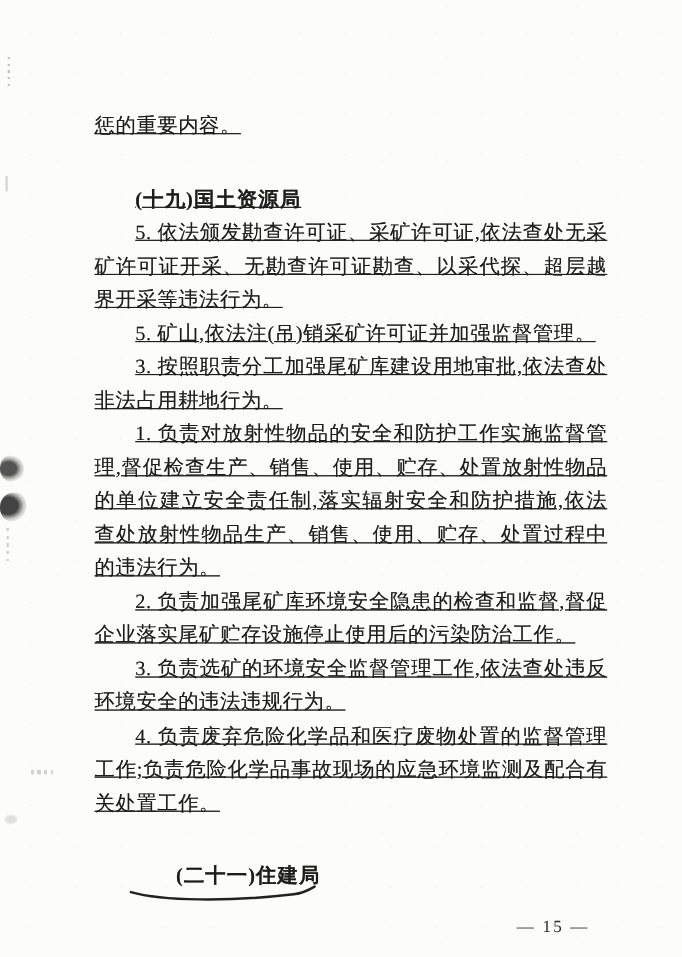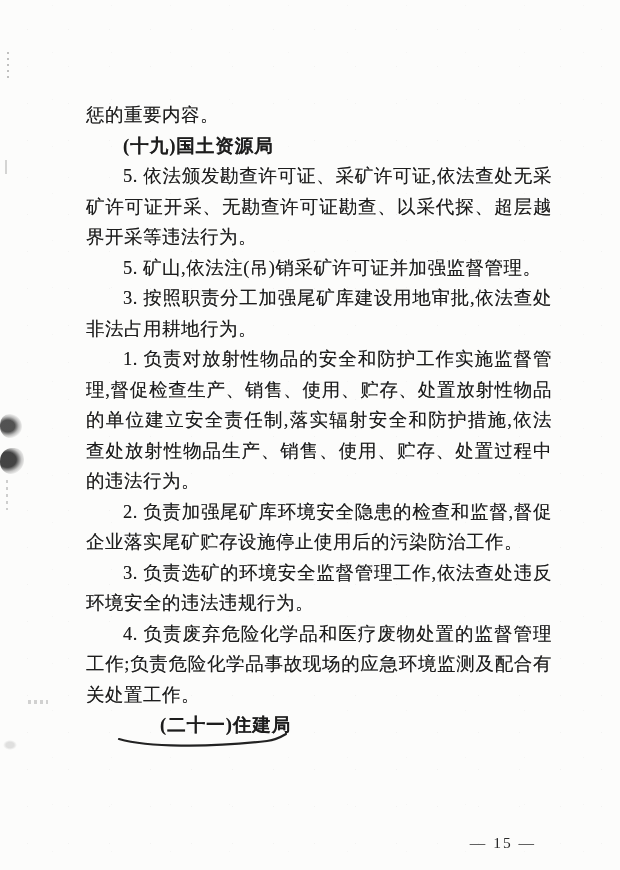--- a/index.html
+++ b/index.html
@@ -27,31 +27,33 @@
     position: absolute;
     left: 86px;
     top: 100px;
     width: 466px;
     font-size: 18.5px;
     line-height: 30.5px;
     text-align: justify;
     text-justify: inter-ideograph;
     letter-spacing: 0.5px;
     text-shadow: 0 0 0.5px rgba(20,20,20,0.55);
+    text-decoration: underline;
   }
   .content p {
     margin: 0;
     text-indent: 2em;
   }
   .content p.continuation {
     text-indent: 0;
   }
   .content p.heading {
     font-weight: bold;
     letter-spacing: 1px;
+    margin-top: 36px;
   }
   .underline-wrap {
     position: relative;
     display: inline-block;
   }
   .underline-wrap svg {
     position: absolute;
     left: -6px;
     bottom: -9px;
     overflow: visible;

